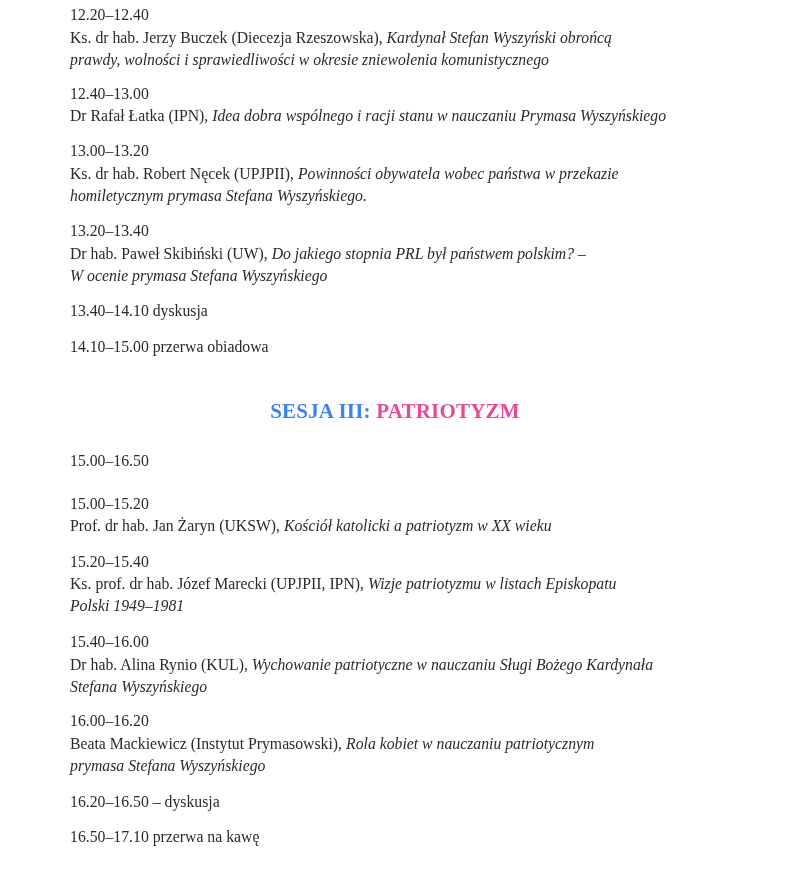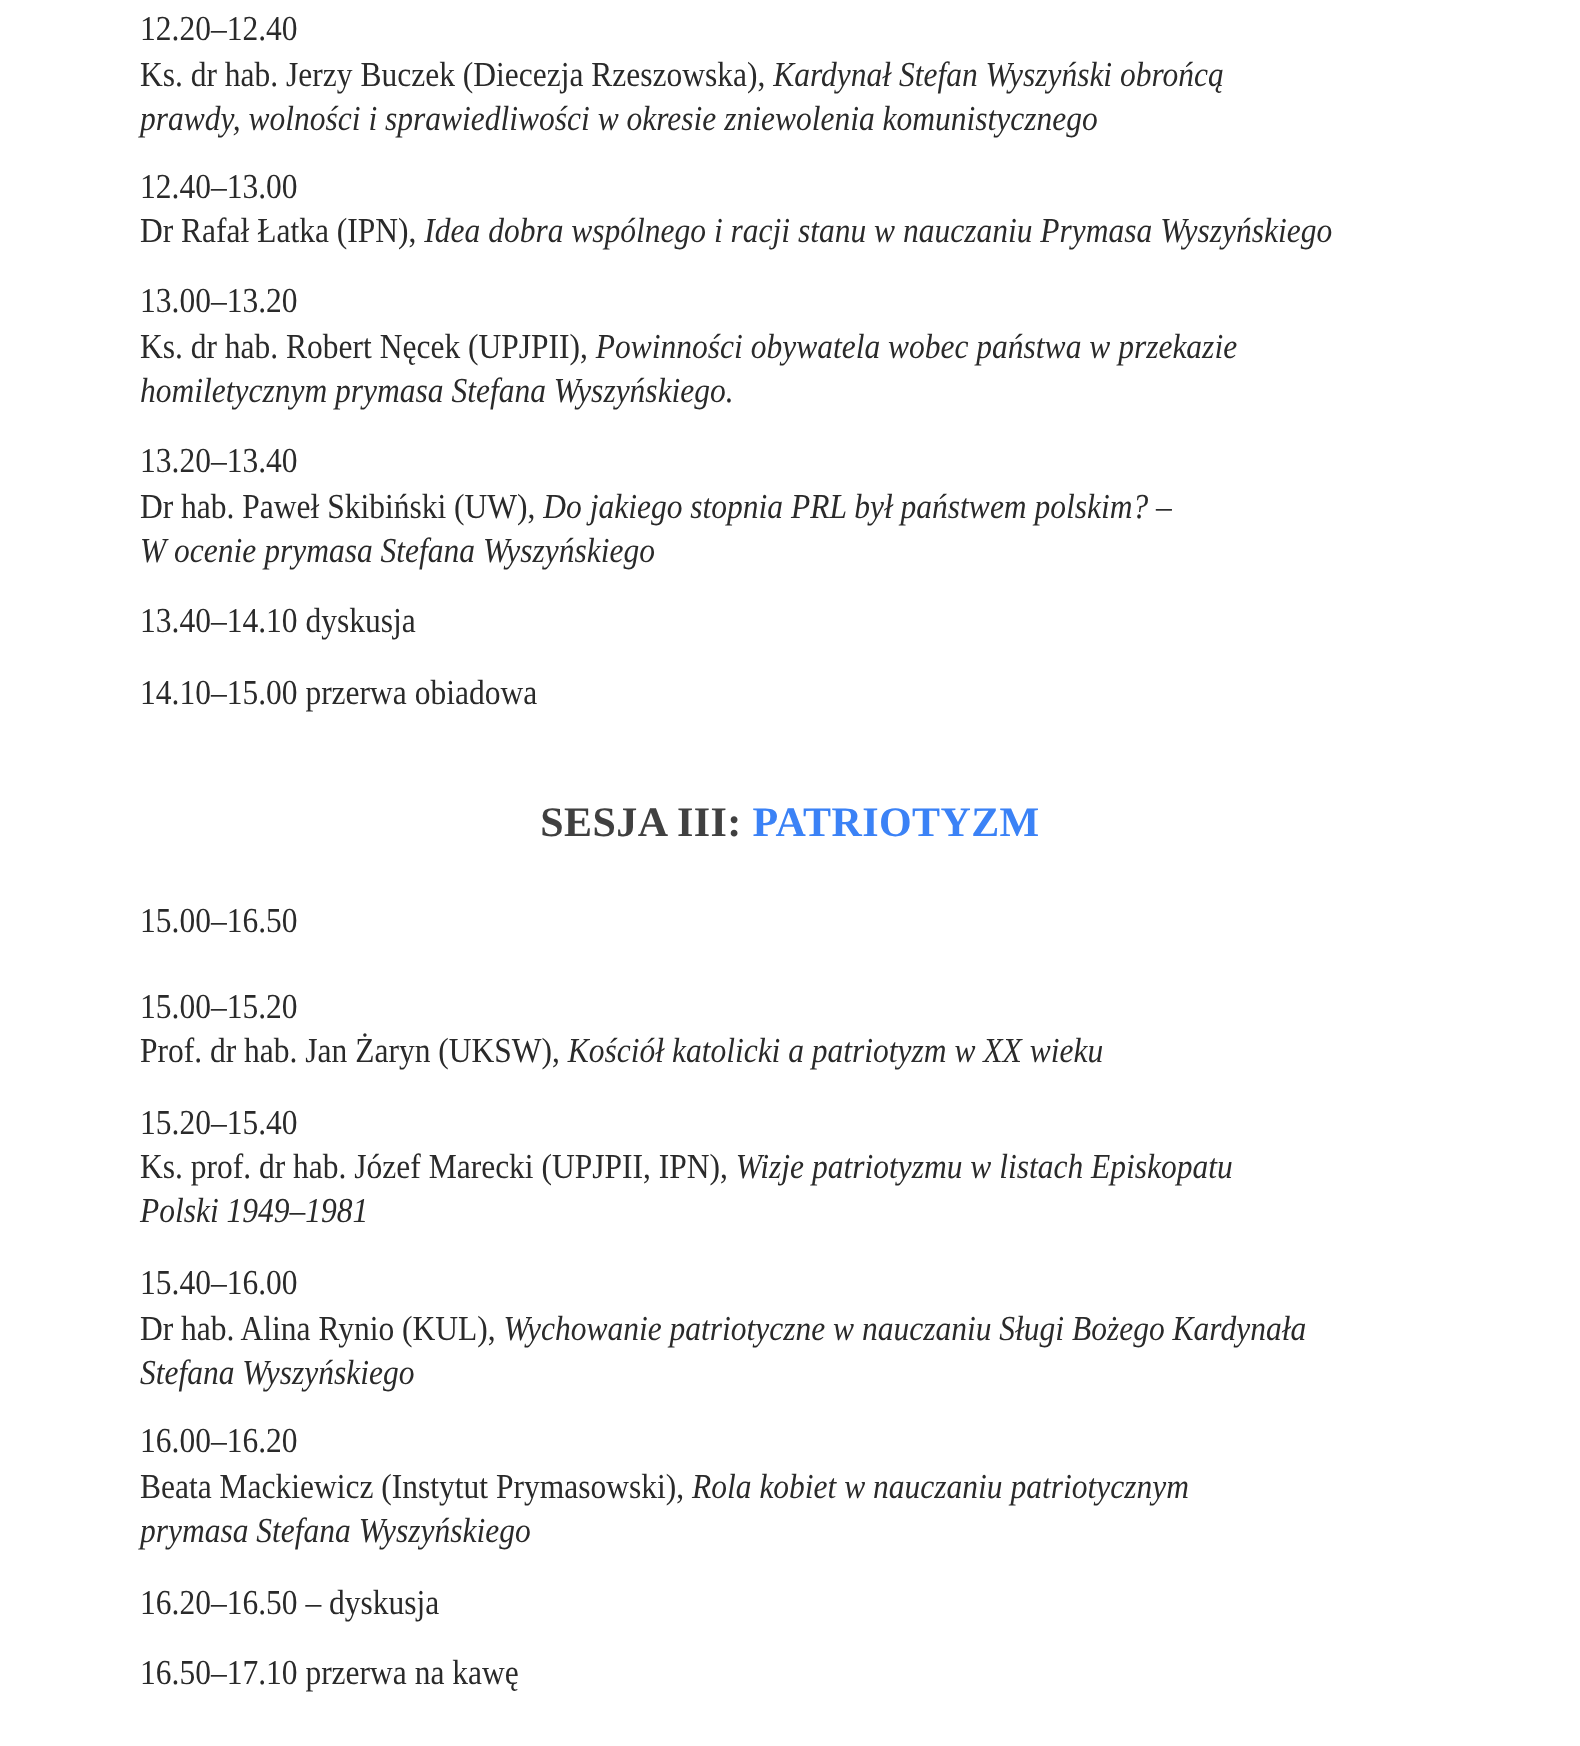--- a/index.html
+++ b/index.html
@@ -3,22 +3,22 @@
 <meta charset="utf-8">
 <style>
   html, body { margin: 0; padding: 0; background: #ffffff; }
   body { width: 790px; height: 873px; position: relative; overflow: hidden;
          font-family: "Liberation Serif", "DejaVu Serif", serif; color: #2a2a2a; }
   .line { position: absolute; left: 70px; white-space: nowrap; font-size: 17.5px;
           line-height: 22px; transform-origin: left center; transform: scaleX(0.9); }
   .line i { font-style: italic; }
   .heading { position: absolute; left: 0; width: 790px; top: 398px; text-align: center;
              font-size: 21px; font-weight: bold; letter-spacing: 0.2px; line-height: 26px; }
-  .heading .accent { color: #404040; }
-  .heading .main { color: #3b82f6; }
+  .heading .accent { color: #3b82f6; }
+  .heading .main { color: #ec4899; }
 </style>
 </head>
 <body>
 
 <div>
   <div class="line" style="top:3px">12.20–12.40</div>
   <div class="line" style="top:26px"><span>Ks. dr hab. Jerzy Buczek (Diecezja Rzeszowska), </span><i>Kardynał Stefan Wyszyński obrońcą</i></div>
   <div class="line" style="top:48px"><i>prawdy, wolności i sprawiedliwości w okresie zniewolenia komunistycznego</i></div>
 </div>
 

